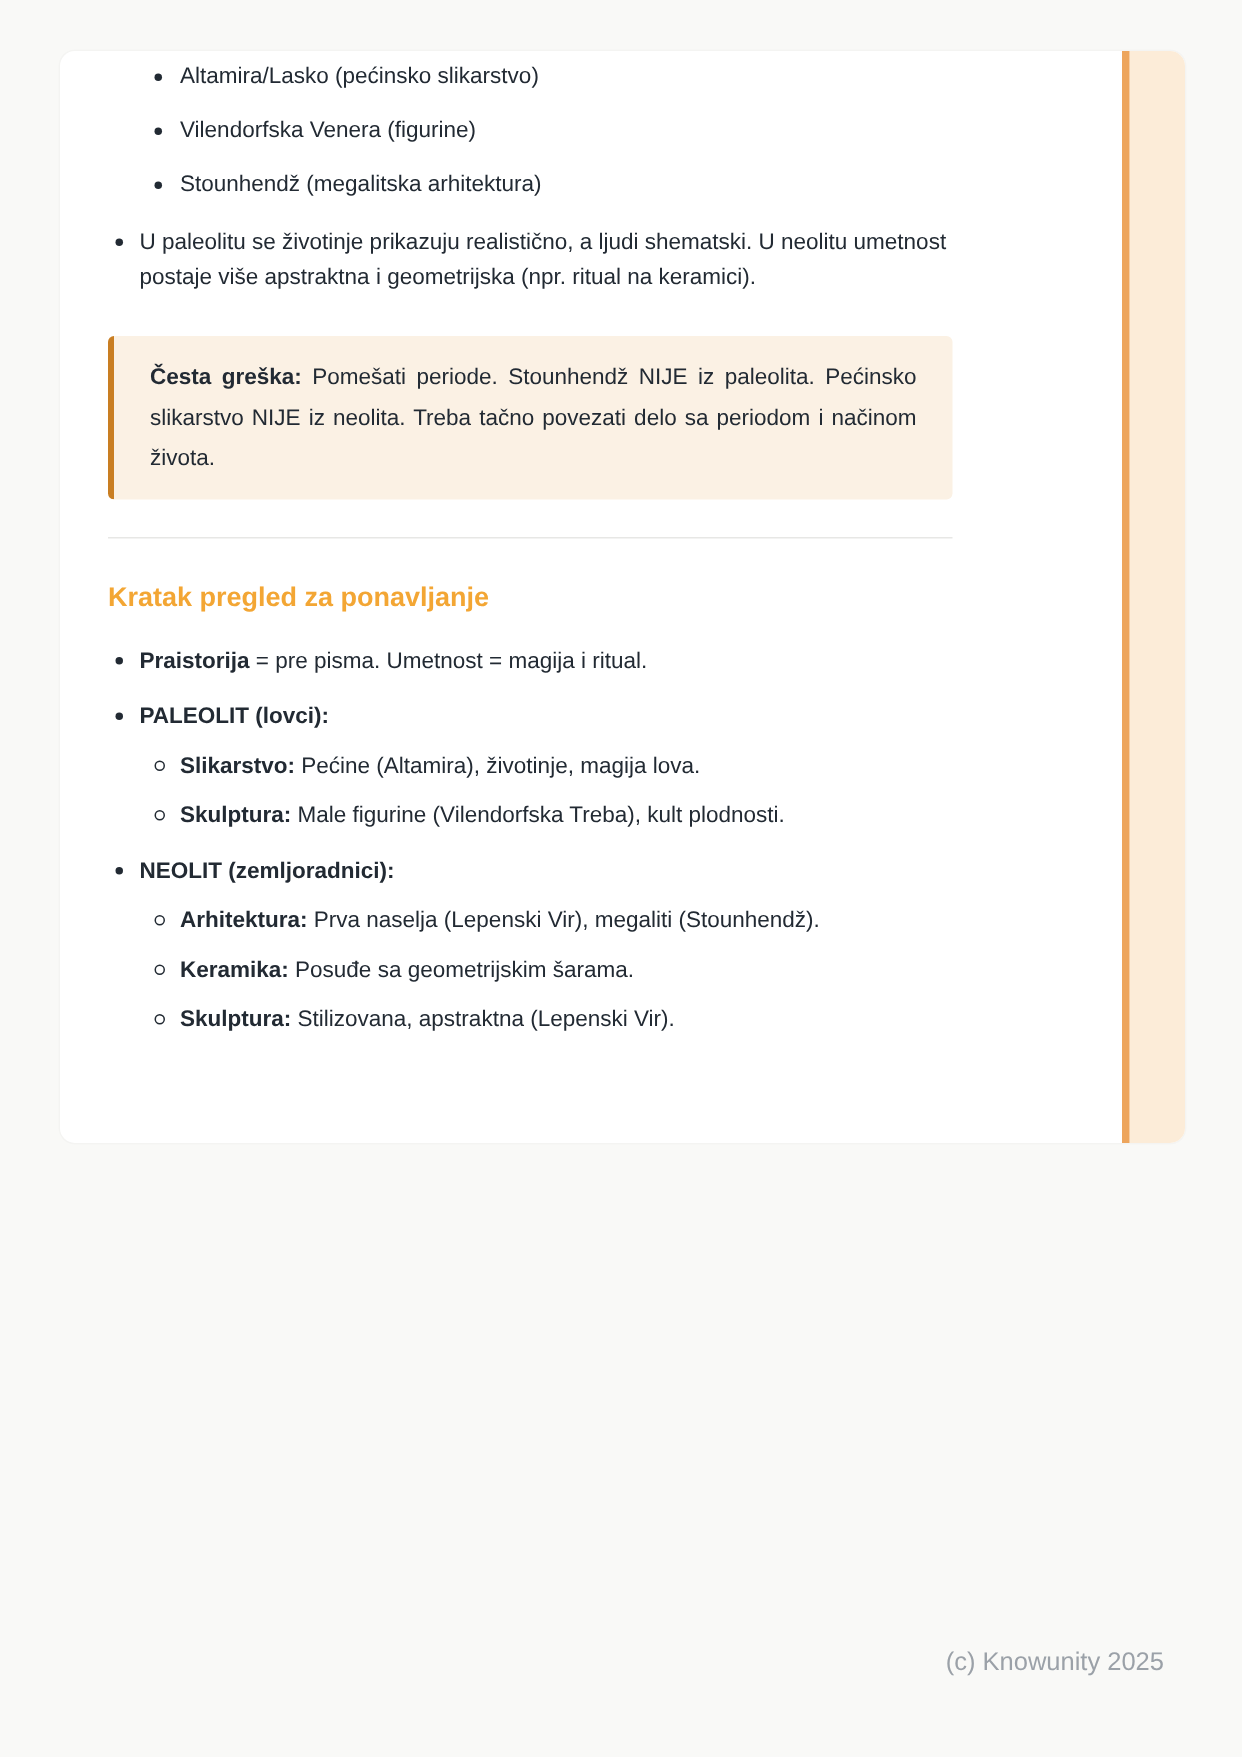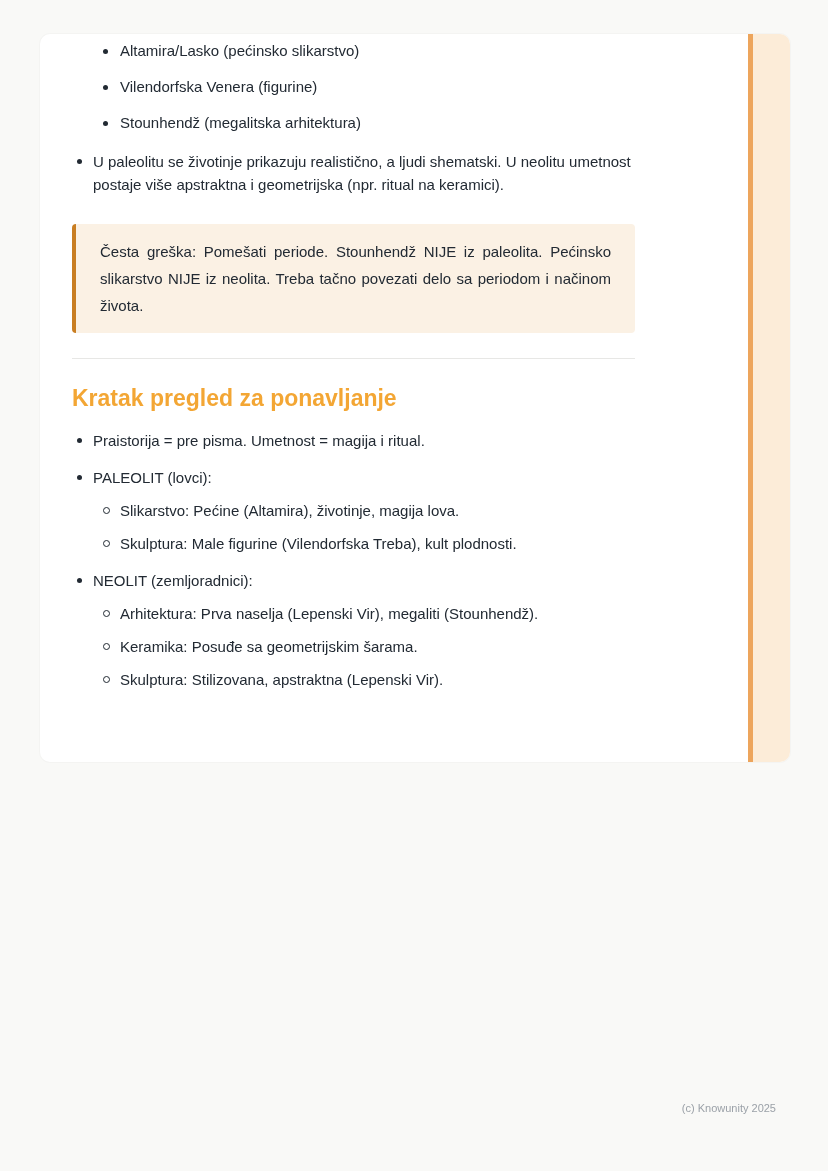--- a/index.html
+++ b/index.html
@@ -87,49 +87,49 @@
   }
   .ul-l2 > li::before {
     content: "";
     position: absolute;
     left: 10px; top: 8px;
     width: 5px; height: 5px;
     border-radius: 50%;
     background: transparent;
     border: 1.5px solid #222a33;
   }
-  b { font-weight: 400; }
+  b { font-weight: 700; }
   
   .callout {
     margin-top: 28px;
     background: var(--callout-bg, #fbf1e4);
     border-left: 4px solid var(--callout-border, #c97e22);
     border-radius: 4px;
     padding: 14px 24px;
     text-align: justify;
     line-height: 27px;
   }
   .divider {
     border: none;
     border-top: 1px solid #e7e7e5;
     margin-top: 25px;
   }
   .section-heading {
     margin-top: 24px;
     margin-bottom: 16px;
-    font-size: 23px;
+    font-size: 18px;
     line-height: 30px;
     font-weight: 700;
     color: var(--heading, #f3a634);
   }
   .copyright {
     position: absolute;
     top: 1101px;
     right: 52px;
-    font-size: 11px;
+    font-size: 17px;
     line-height: 14px;
     color: #9ba1a8;
   }
 </style>
 </head>
 <body>
 
 <div id="page">
 
   <div class="card">

